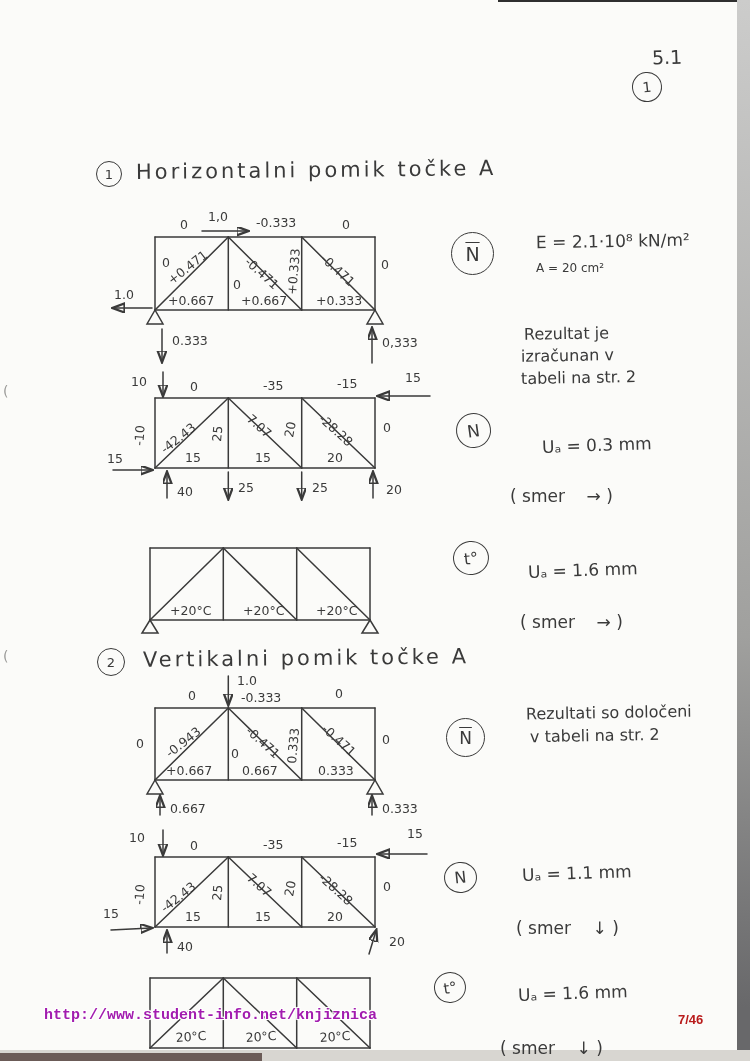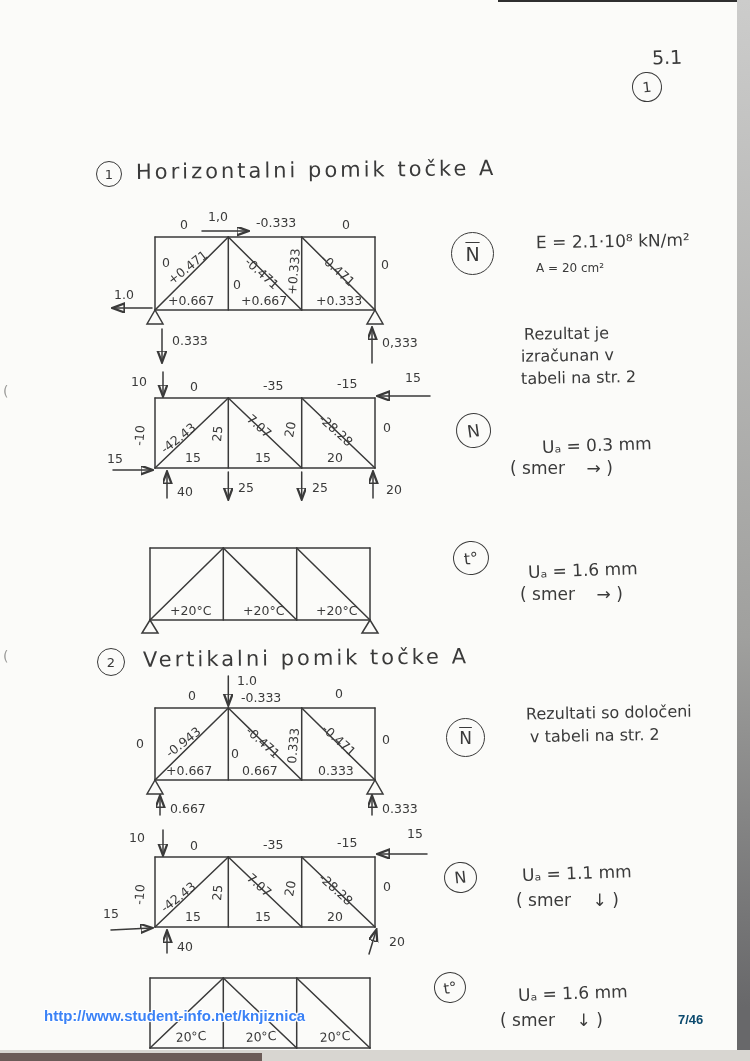--- a/index.html
+++ b/index.html
@@ -1,28 +1,28 @@
 <!DOCTYPE html>
 <html><head>
 <meta charset="utf-8">
 <style>
   html,body{margin:0;padding:0;background:#e8e8e6;}
   #page{position:relative;width:750px;height:1061px;background:#fbfbf9;overflow:hidden;
         font-family:"DejaVu Sans",sans-serif;color:#3a3a3a;}
   .hw{position:absolute;white-space:nowrap;color:#3a3a3a;}
-  .smer{white-space:pre;}
+  .smer{white-space:pre;margin-top:28px;}
   .circ{position:absolute;border:1.6px solid #3a3a3a;border-radius:50%;
         display:flex;align-items:center;justify-content:center;color:#3a3a3a;background:transparent;}
   .overbar{text-decoration:overline;}
   svg.truss{position:absolute;overflow:visible;}
   svg.truss line, svg.truss path{stroke:#3a3a3a;stroke-width:1.5;fill:none;stroke-linecap:round;}
   svg.truss text{fill:#3a3a3a;font-size:12.5px;font-family:"DejaVu Sans",sans-serif;}
-  .url{font-family:Liberation Sans, sans-serif;font-weight:bold;font-size:15px;color:#3b82f6;
+  .url{font-family:Liberation Mono, monospace;font-weight:bold;font-size:15px;color:#a21caf;
        text-shadow:-1px -1px 0 #fff,1px -1px 0 #fff,-1px 1px 0 #fff,1px 1px 0 #fff,0 0 3px #fff;}
-  .counter{font-family:"Liberation Sans",sans-serif;font-weight:bold;font-size:13px;color:#0c4a6e;}
+  .counter{font-family:"Liberation Sans",sans-serif;font-weight:bold;font-size:13px;color:#b91c1c;}
   .edge-right{position:absolute;right:0;top:0;width:13px;height:100%;
        background:linear-gradient(#cccccb,#a0a09e 60%,#68686a 95%);}
   .top-line{position:absolute;left:498px;top:0;width:240px;height:2px;background:#2f2f2f;}
   .bottom-strip{position:absolute;left:0;top:1050px;width:750px;height:11px;background:#d8d6d1;}
   .bottom-dark{position:absolute;left:0;top:1053px;width:262px;height:8px;background:#503c38;opacity:.8;}
   .margin-mark{color:#9a9a98;font-size:14px;}
 </style>
 </head>
 <body>
 

